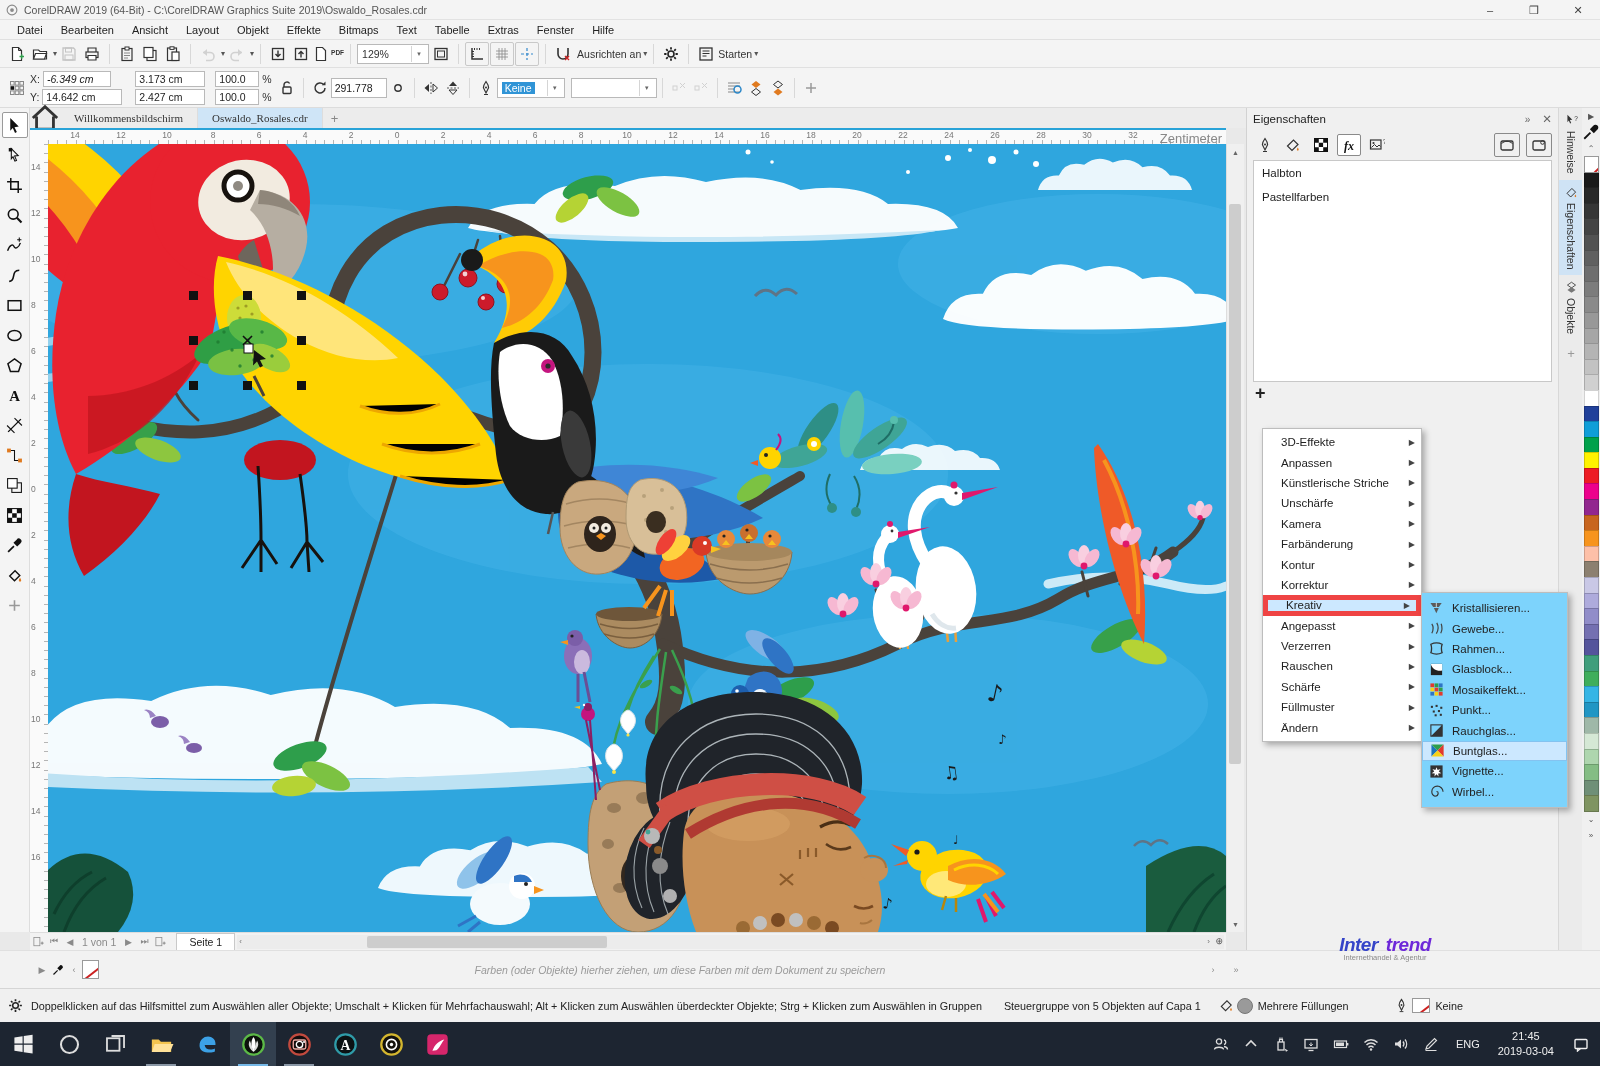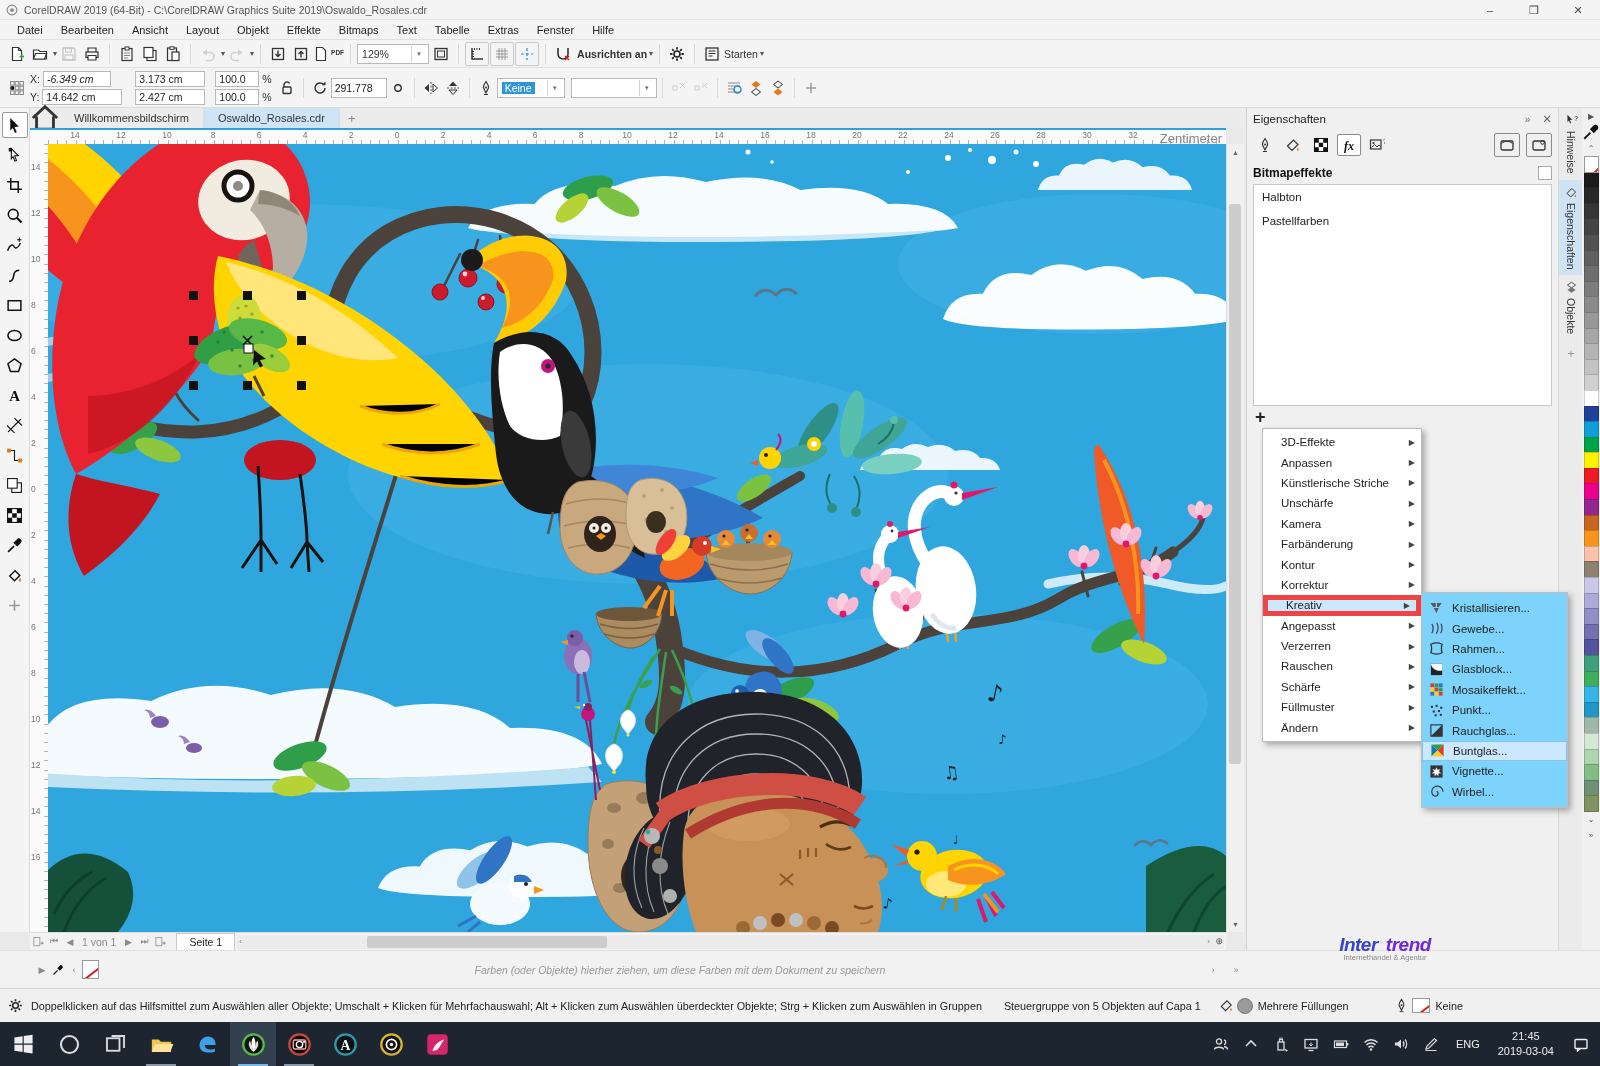--- a/index.html
+++ b/index.html
@@ -31,21 +31,21 @@
   .combo{background:#fff;border:1px solid #b9b9b9;height:20px;display:flex;align-items:center;font-size:10.5px;
          padding:0 2px 0 4px;box-sizing:border-box;}
   .combo .cbtn{width:14px;height:16px;border-left:1px solid #d5d5d5;display:flex;align-items:center;justify-content:center;
                font-size:7px;color:#666;margin-left:auto;}
   .stack2{display:flex;flex-direction:column;gap:2px;}
   .lbl{font-size:10.5px;color:#333;}
   .pdf-mini{font-size:6.5px;font-weight:bold;color:#333;line-height:1;}
   
   .tabbar{left:30px;top:108px;width:1528px;height:20px;background:#ececec;display:flex;align-items:flex-end;}
   .tabaccent{left:30px;top:128px;width:1196px;height:2px;background:#29a3d8;}
-  .doctab{height:20px;display:flex;align-items:center;padding:0 14px;font-size:11px;color:#333;background:#ececec;border-right:1px solid #ddd;}
+  .doctab{height:20px;display:flex;align-items:center;padding:0 14px;font-size:11px;color:#333;background:#ececec;border-right:1px solid #ddd;font-family:Liberation Serif, serif;}
   .doctab.active{background:#cfe5f7;}
   .hometab{width:30px;height:20px;display:flex;align-items:center;justify-content:center;}
   .newtab{width:24px;height:20px;display:flex;align-items:center;justify-content:center;color:#888;font-size:13px;}
   .hruler{left:48px;top:130px;width:1178px;height:14px;background:#fafafa;border-bottom:1px solid #cfcfcf;overflow:hidden;
           background-image:repeating-linear-gradient(90deg,#b5b5b5 0 1px,transparent 1px 9.2px);background-size:100% 4px;background-position:0 100%;background-repeat:no-repeat;}
   .vruler{left:30px;top:144px;width:18px;height:788px;background:#fafafa;border-right:1px solid #cfcfcf;overflow:hidden;
           background-image:repeating-linear-gradient(180deg,#b5b5b5 0 1px,transparent 1px 9.2px);background-size:4px 100%;background-position:100% 0;background-repeat:no-repeat;}
   .rcorner{left:30px;top:130px;width:18px;height:14px;background:#fafafa;border-right:1px solid #cfcfcf;border-bottom:1px solid #cfcfcf;}
   .rnum{position:absolute;top:0;font-size:8.5px;color:#777;transform:translateX(-50%);}
   .rnumv{position:absolute;left:1px;font-size:8.5px;color:#777;}
@@ -272,21 +272,21 @@
         <path d="M2 8h12" stroke="#3388cc" stroke-dasharray="3 2" stroke-width="1.2"></path>
       </svg>
     </span>
   <span class="vsep"></span>
   <span class="tbtn">
       <svg viewBox="0 0 16 16">
         <path d="M3 2v6a5 5 0 0010 0V2" fill="none" stroke="#333" stroke-width="1.6"></path>
         <path d="M10 10l4 4M14 10l-4 4" stroke="#cc2222" stroke-width="1.4"></path>
       </svg>
     </span>
-  <span class="lbl" style="margin-left:2px;font-weight:bold;">Ausrichten an</span>
+  <span class="lbl" style="margin-left:2px;">Ausrichten an</span>
   <span class="caret">▾</span>
   <span class="vsep"></span>
   <span class="tbtn">
       <svg viewBox="0 0 16 16">
         <circle cx="8" cy="8" r="3" fill="none" stroke="#222" stroke-width="1.6"></circle>
         <path d="M8 1.2v2.3M8 12.5v2.3M1.2 8h2.3M12.5 8h2.3M3.2 3.2l1.6 1.6M11.2 11.2l1.6 1.6M12.8 3.2l-1.6 1.6M4.8 11.2l-1.6 1.6" stroke="#222" stroke-width="1.8"></path>
       </svg>
     </span>
   <span class="vsep"></span>
   <span class="tbtn">
@@ -1123,24 +1123,20 @@
           <rect x="2" y="4" width="12" height="9" rx="1.5" fill="none" stroke="#333" stroke-width="1.3"></rect>
           <path d="M2.5 6.5c4-3 7-3 11 0" fill="none" stroke="#333"></path>
         </svg>
       </span>
     <span class="dicon" style="border:1px solid #8a8a8a;margin-left:2px;">
         <svg viewBox="0 0 16 16">
           <rect x="2" y="4" width="12" height="9" rx="1.5" fill="none" stroke="#333" stroke-width="1.3"></rect>
           <circle cx="11.5" cy="5.5" r="1.8" fill="none" stroke="#333"></circle>
         </svg>
       </span>
-  </div>
-  <div class="dsect">
-    <span>Bitmapeffekte</span>
-    <span class="chk"></span>
   </div>
   <div class="dlist">
       <div class="dlist-item">Halbton</div>
       <div class="dlist-item">Pastellfarben</div>
     </div>
   <div class="plusrow">
     <span class="bigplus">+</span>
     <span style="margin-left:auto;">
         <svg viewBox="0 0 16 16">
           <path d="M3 4.5h10M6.5 4.5V3h3v1.5M4.5 4.5l.7 9h5.6l.7-9" fill="none" stroke="#555" stroke-width="1.2"></path>

